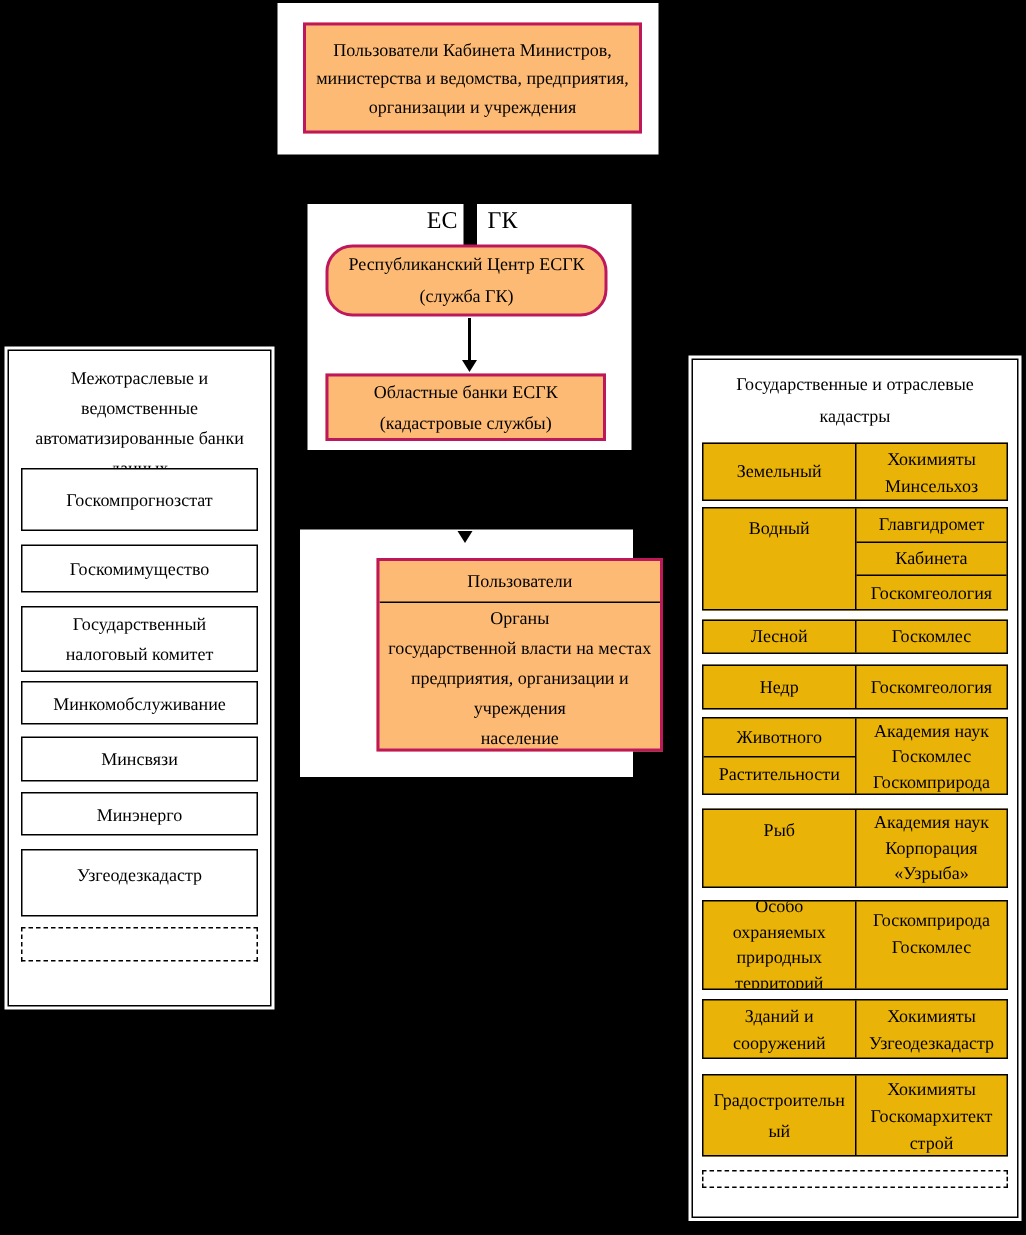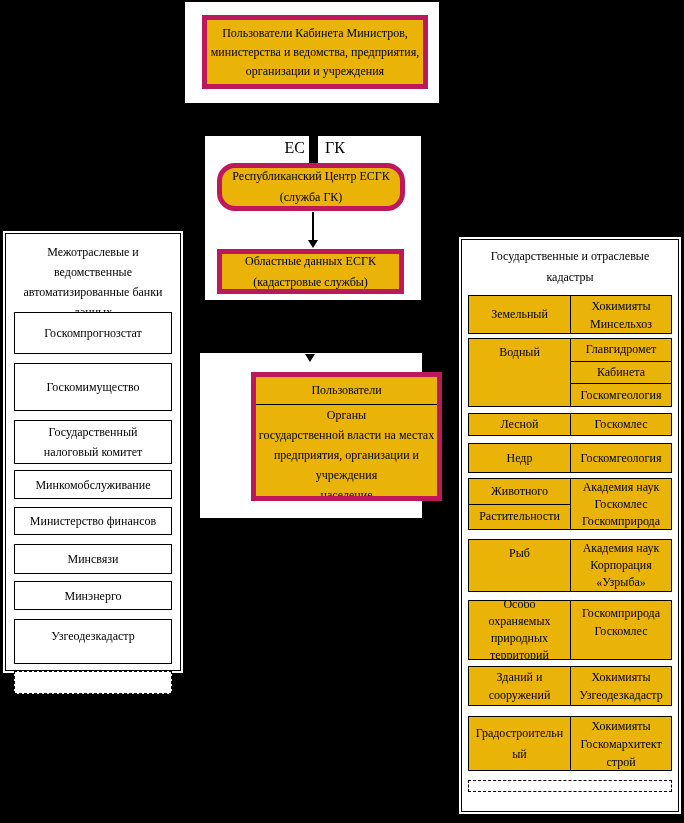--- a/index.html
+++ b/index.html
@@ -9,21 +9,21 @@
     overflow: hidden; color: #000;
     font-family: "Liberation Serif", "DejaVu Serif", serif;
     font-size: 12px;
   }
   .sheet { position: absolute; background: #fff; }
   .panel {
     position: absolute; background: #fff; border: 1px solid #000;
     box-shadow: 0 0 0 2px #fff, 0 0 0 3px #000;
   }
   .nbox {
-    position: absolute; background: #eab308; border: 5px solid #be185d;
+    position: absolute; background: #fdba74; border: 2px solid #be185d;
     display: flex; align-items: center; justify-content: center;
     text-align: center; white-space: pre-line; overflow: hidden;
   }
   .title { position: absolute; left: 0; right: 0; text-align: center; white-space: pre-line; line-height: 20px; }
   .items { position: absolute; }
   .item {
     border: 1px solid #000; background: #fff;
     display: flex; align-items: center; justify-content: center;
     text-align: center; white-space: pre-line; line-height: 20px; overflow: hidden;
   }
@@ -64,36 +64,35 @@
   </div>
 
   <div class="sheet" style="left:205px; top:136px; width:216px; height:164px;padding-left:32px;">
     <div class="bar" style="left:104px; top:0; width:9px; height:35px;"></div>
     <div class="syslabel" style="left:56px; top:3px; width:44px; text-align:right;">ЕС</div>
     <div class="syslabel" style="left:120px; top:3px; width:44px; text-align:left;">ГК</div>
     <div class="nbox lh21" style="left:12px; top:27px; width:188px; height:48px;border-radius:18px;">Республиканский Центр ЕСГК
 (служба ГК)</div>
     <div class="vline" style="left:107px; top:76px; height:28px;"></div>
     <div class="arrowhead" style="left:103px; top:104px;"></div>
-    <div class="nbox lh21" style="left:12px; top:113px; width:187px; height:45px;">Областные данных ЕСГК
+    <div class="nbox lh21" style="left:12px; top:113px; width:187px; height:45px;">Областные банки ЕСГК
 (кадастровые службы)</div>
   </div>
 
   <div class="panel" style="left:5px; top:233px; width:176px; height:438px;">
     <div class="title" style="top:8px;">Межотраслевые и
 ведомственные
 автоматизированные банки
 данных</div>
     <div class="items" style="left:8px; top:78px; width:158px;">
       <div class="item" style="height:42px; margin-bottom:9px;">Госкомпрогнозстат</div>
-      <div class="item" style="height:48px; margin-bottom:9px;">Госкомимущество</div>
+      <div class="item" style="height:32px; margin-bottom:9px;">Госкомимущество</div>
       <div class="item" style="height:44px; margin-bottom:6px;">Государственный
 налоговый комитет</div>
       <div class="item" style="height:29px; margin-bottom:8px;">Минкомобслуживание</div>
-      <div class="item" style="height:28px; margin-bottom:9px;">Министерство финансов</div>
       <div class="item" style="height:30px; margin-bottom:7px;">Минсвязи</div>
       <div class="item" style="height:29px; margin-bottom:9px;">Минэнерго</div>
       <div class="item vtop" style="height:45px; margin-bottom:7px; padding-top:6px;">Узгеодезкадастр</div>
       <div class="item dashed" style="height:23px;"></div>
     </div>
   </div>
 
   <div class="sheet" style="left:200px; top:353px; width:222px; height:165px;">
     <div class="arrowhead" style="left:105px; top:1px;"></div>
     <div class="nbox" style="left:13px; top:19px; width:191px; height:129px; display:block; white-space:normal;margin-left:38px;">

